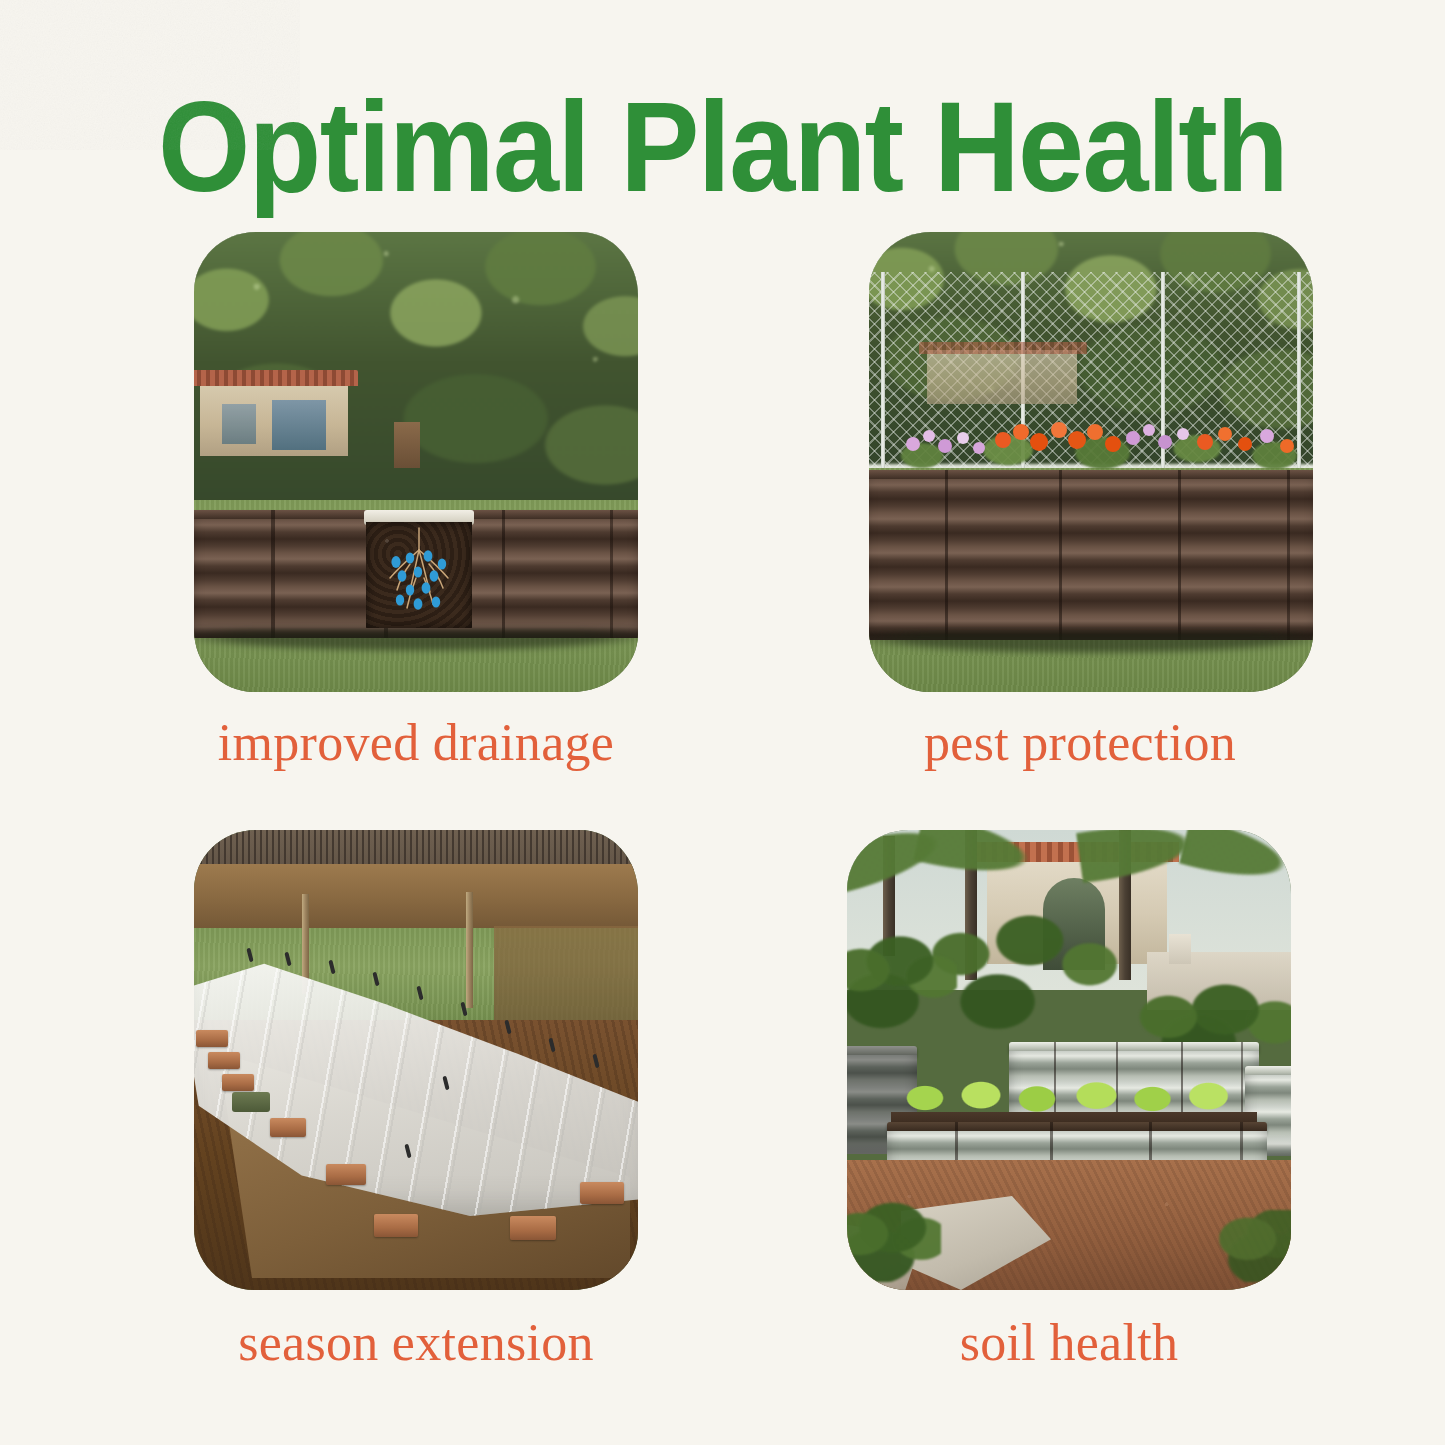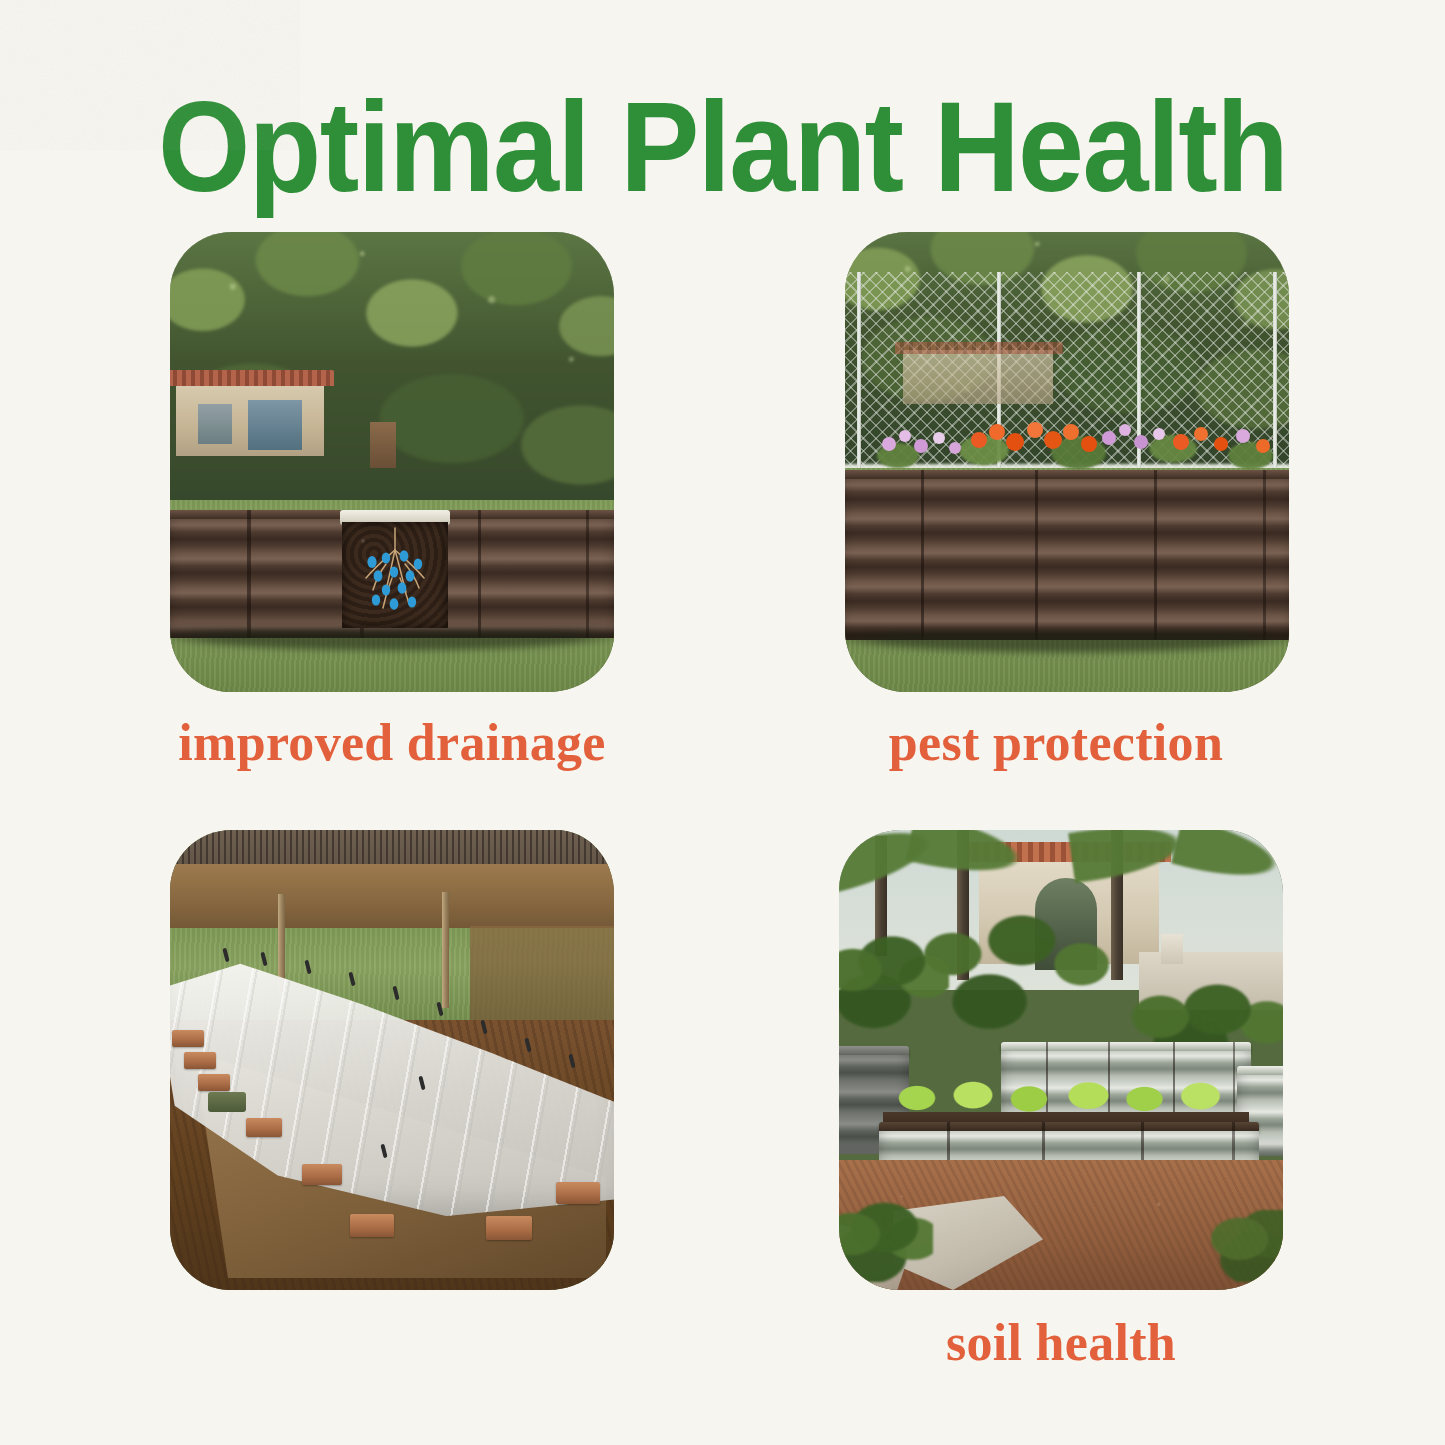--- a/index.html
+++ b/index.html
@@ -41,33 +41,32 @@
     letter-spacing:-1.5px;
     color:#2f8f38;
     transform:scaleX(1.06) scaleY(1.14);
     transform-origin:center top;
     white-space:nowrap;
   }
 
   
   .grid {
     position:absolute;
-    top:232px; left:170px;
+    top:232px; left:194px;
     width:1108px; height:1058px;
     z-index:2;
-    font-weight:bold;
   }
   .cell {
     position:absolute;
     width:444px;
   }
   .cell.c1 { left:0;   top:0;   }
   .cell.c2 { left:653px; top:0;padding-left:22px; }
   .cell.c3 { left:0;   top:598px; }
-  .cell.c4 { left:653px; top:598px;margin-left:16px; }
+  .cell.c4 { left:653px; top:598px; }
 
   .photo {
     position:relative;
     width:444px; height:460px;
     overflow:hidden;
     background:#556b3f;
     
     border-radius:62px 58px 66px 60px / 60px 64px 58px 62px;
   }
 
@@ -508,20 +507,21 @@
           <div class="brick" style="left:28px;  top:244px; width:32px; height:17px;"></div>
           <div class="brick" style="left:76px;  top:288px; width:36px; height:19px;"></div>
           <div class="brick" style="left:132px; top:334px; width:40px; height:21px;"></div>
           <div class="brick" style="left:180px; top:384px; width:44px; height:23px;"></div>
           <div class="brick" style="left:316px; top:386px; width:46px; height:24px;"></div>
           <div class="brick" style="left:386px; top:352px; width:44px; height:22px;"></div>
           <div style="position:absolute; left:38px; top:262px; width:38px; height:20px;
                       background:linear-gradient(180deg,#6d7a52,#4d5a38); border-radius:3px;"></div>
         </div>
       </div>
+      <div class="caption">season extension</div>
     </div>
 
     <div class="cell c4">
       <div class="photo">
         <div class="scene">
 
           <div class="sky" style="height:160px; background:linear-gradient(180deg,#cfd9d4,#dee3da);"></div>
 
           <div class="villa" style="left:140px; top:24px; width:180px; height:110px;"></div>
           <div class="villa-roof" style="left:128px; top:12px; width:204px; height:20px;"></div>

